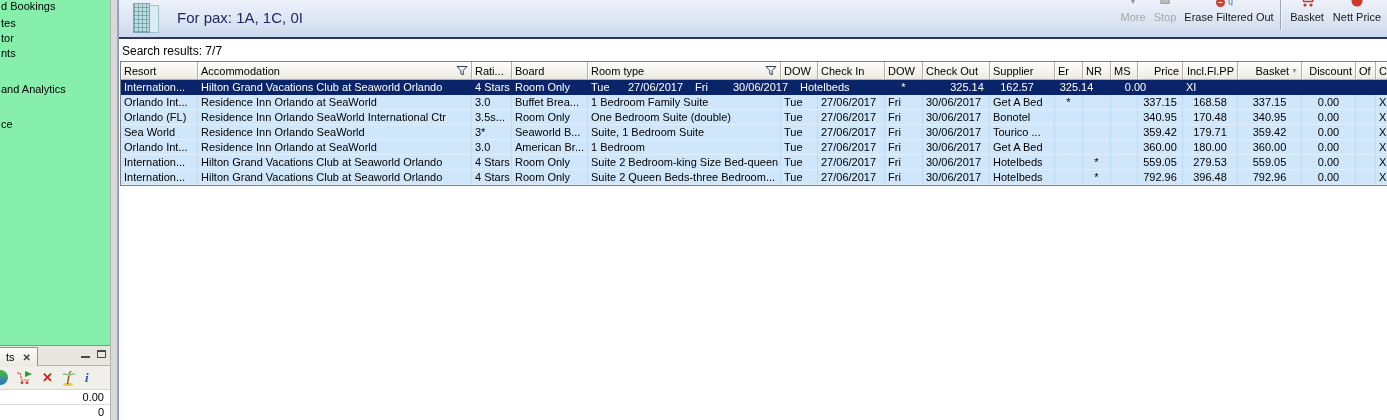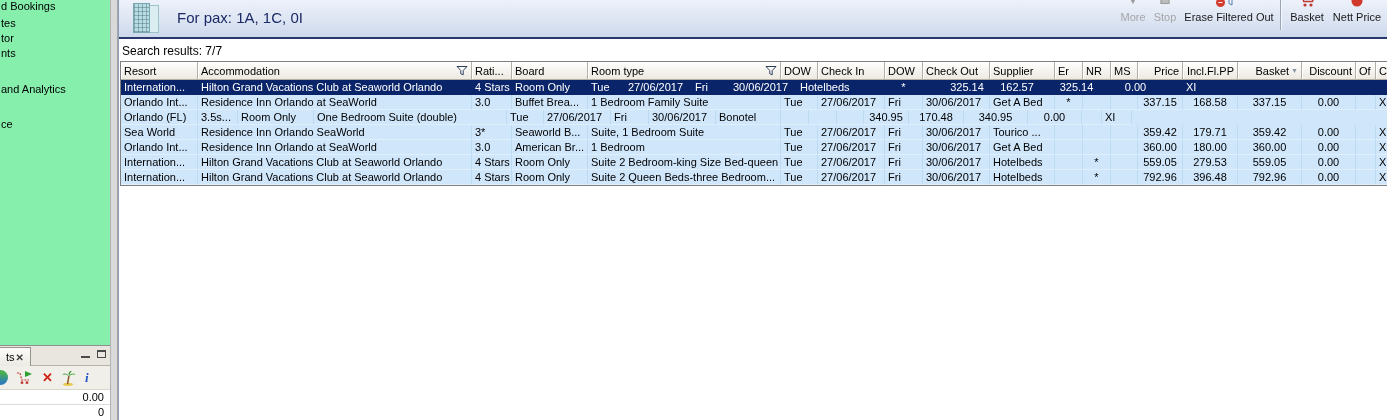--- a/index.html
+++ b/index.html
@@ -69,21 +69,21 @@
   .c-resort{width:77px}.c-acc{width:274px}.c-rating{width:40px}.c-board{width:76px}
   .c-room{width:193px}.c-dow1{width:37px}.c-cin{width:67px}.c-dow2{width:38px}
   .c-cout{width:67px}.c-sup{width:65px}.c-er{width:28px}.c-nr{width:28px}.c-ms{width:27px}
   .c-price{width:45px}.c-incl{width:55px}.c-bask{width:64px}.c-disc{width:54px}
   .c-of{width:20px}.c-c{width:30px}
 
   
   .mini{position:absolute;left:0;top:345px;width:110px;height:75px;background:#fff;
         border-top:1px solid #8f8f8f}
   .mini-tabbar{position:relative;height:20px;background:#e9e6df;border-bottom:1px solid #b5b2a8}
-  .mini-tab{position:absolute;left:0;top:1px;height:19px;display:flex;align-items:center;gap:1px;
+  .mini-tab{position:absolute;left:0;top:1px;height:19px;display:flex;align-items:center;gap:8px;
             padding:0 6px;background:linear-gradient(#fcfbf9,#eceae3);
             border:1px solid #98948a;border-bottom:none;border-left:none;cursor:pointer}
   .tab-close{font-weight:bold;font-size:10px;color:#3d3d3d;cursor:pointer}
   .win-btns{position:absolute;right:4px;top:4px;display:flex;gap:7px;align-items:flex-start}
   .wb{display:inline-block;cursor:pointer}
   .wb.min{width:9px;height:8px;border-bottom:2px solid #4a4a4a}
   .wb.max{width:9px;height:8px;border:1px solid #4a4a4a;border-top:2px solid #4a4a4a}
   .mini-toolbar{height:24px;background:#f1efe9;border-bottom:1px solid #d8d5cc;
                 display:flex;align-items:center;gap:8px}
   .mi{flex:none;display:inline-flex;align-items:center;justify-content:center;cursor:pointer}
@@ -275,20 +275,21 @@
             <div class="td c-price num">337.15</div>
             <div class="td c-incl num">168.58</div>
             <div class="td c-bask num">337.15</div>
             <div class="td c-disc num">0.00</div>
             <div class="td c-of"></div>
             <div class="td c-c">XI</div>
           </div>
 
           <div class="trow">
             <div class="td c-resort">Orlando (FL)</div>
+            <div class="td c-acc">Residence Inn Orlando SeaWorld International Ctr</div>
             <div class="td c-rating">3.5s...</div>
             <div class="td c-board">Room Only</div>
             <div class="td c-room">One Bedroom Suite (double)</div>
             <div class="td c-dow1">Tue</div>
             <div class="td c-cin">27/06/2017</div>
             <div class="td c-dow2">Fri</div>
             <div class="td c-cout">30/06/2017</div>
             <div class="td c-sup">Bonotel</div>
             <div class="td c-er ctr"></div>
             <div class="td c-nr ctr"></div>

